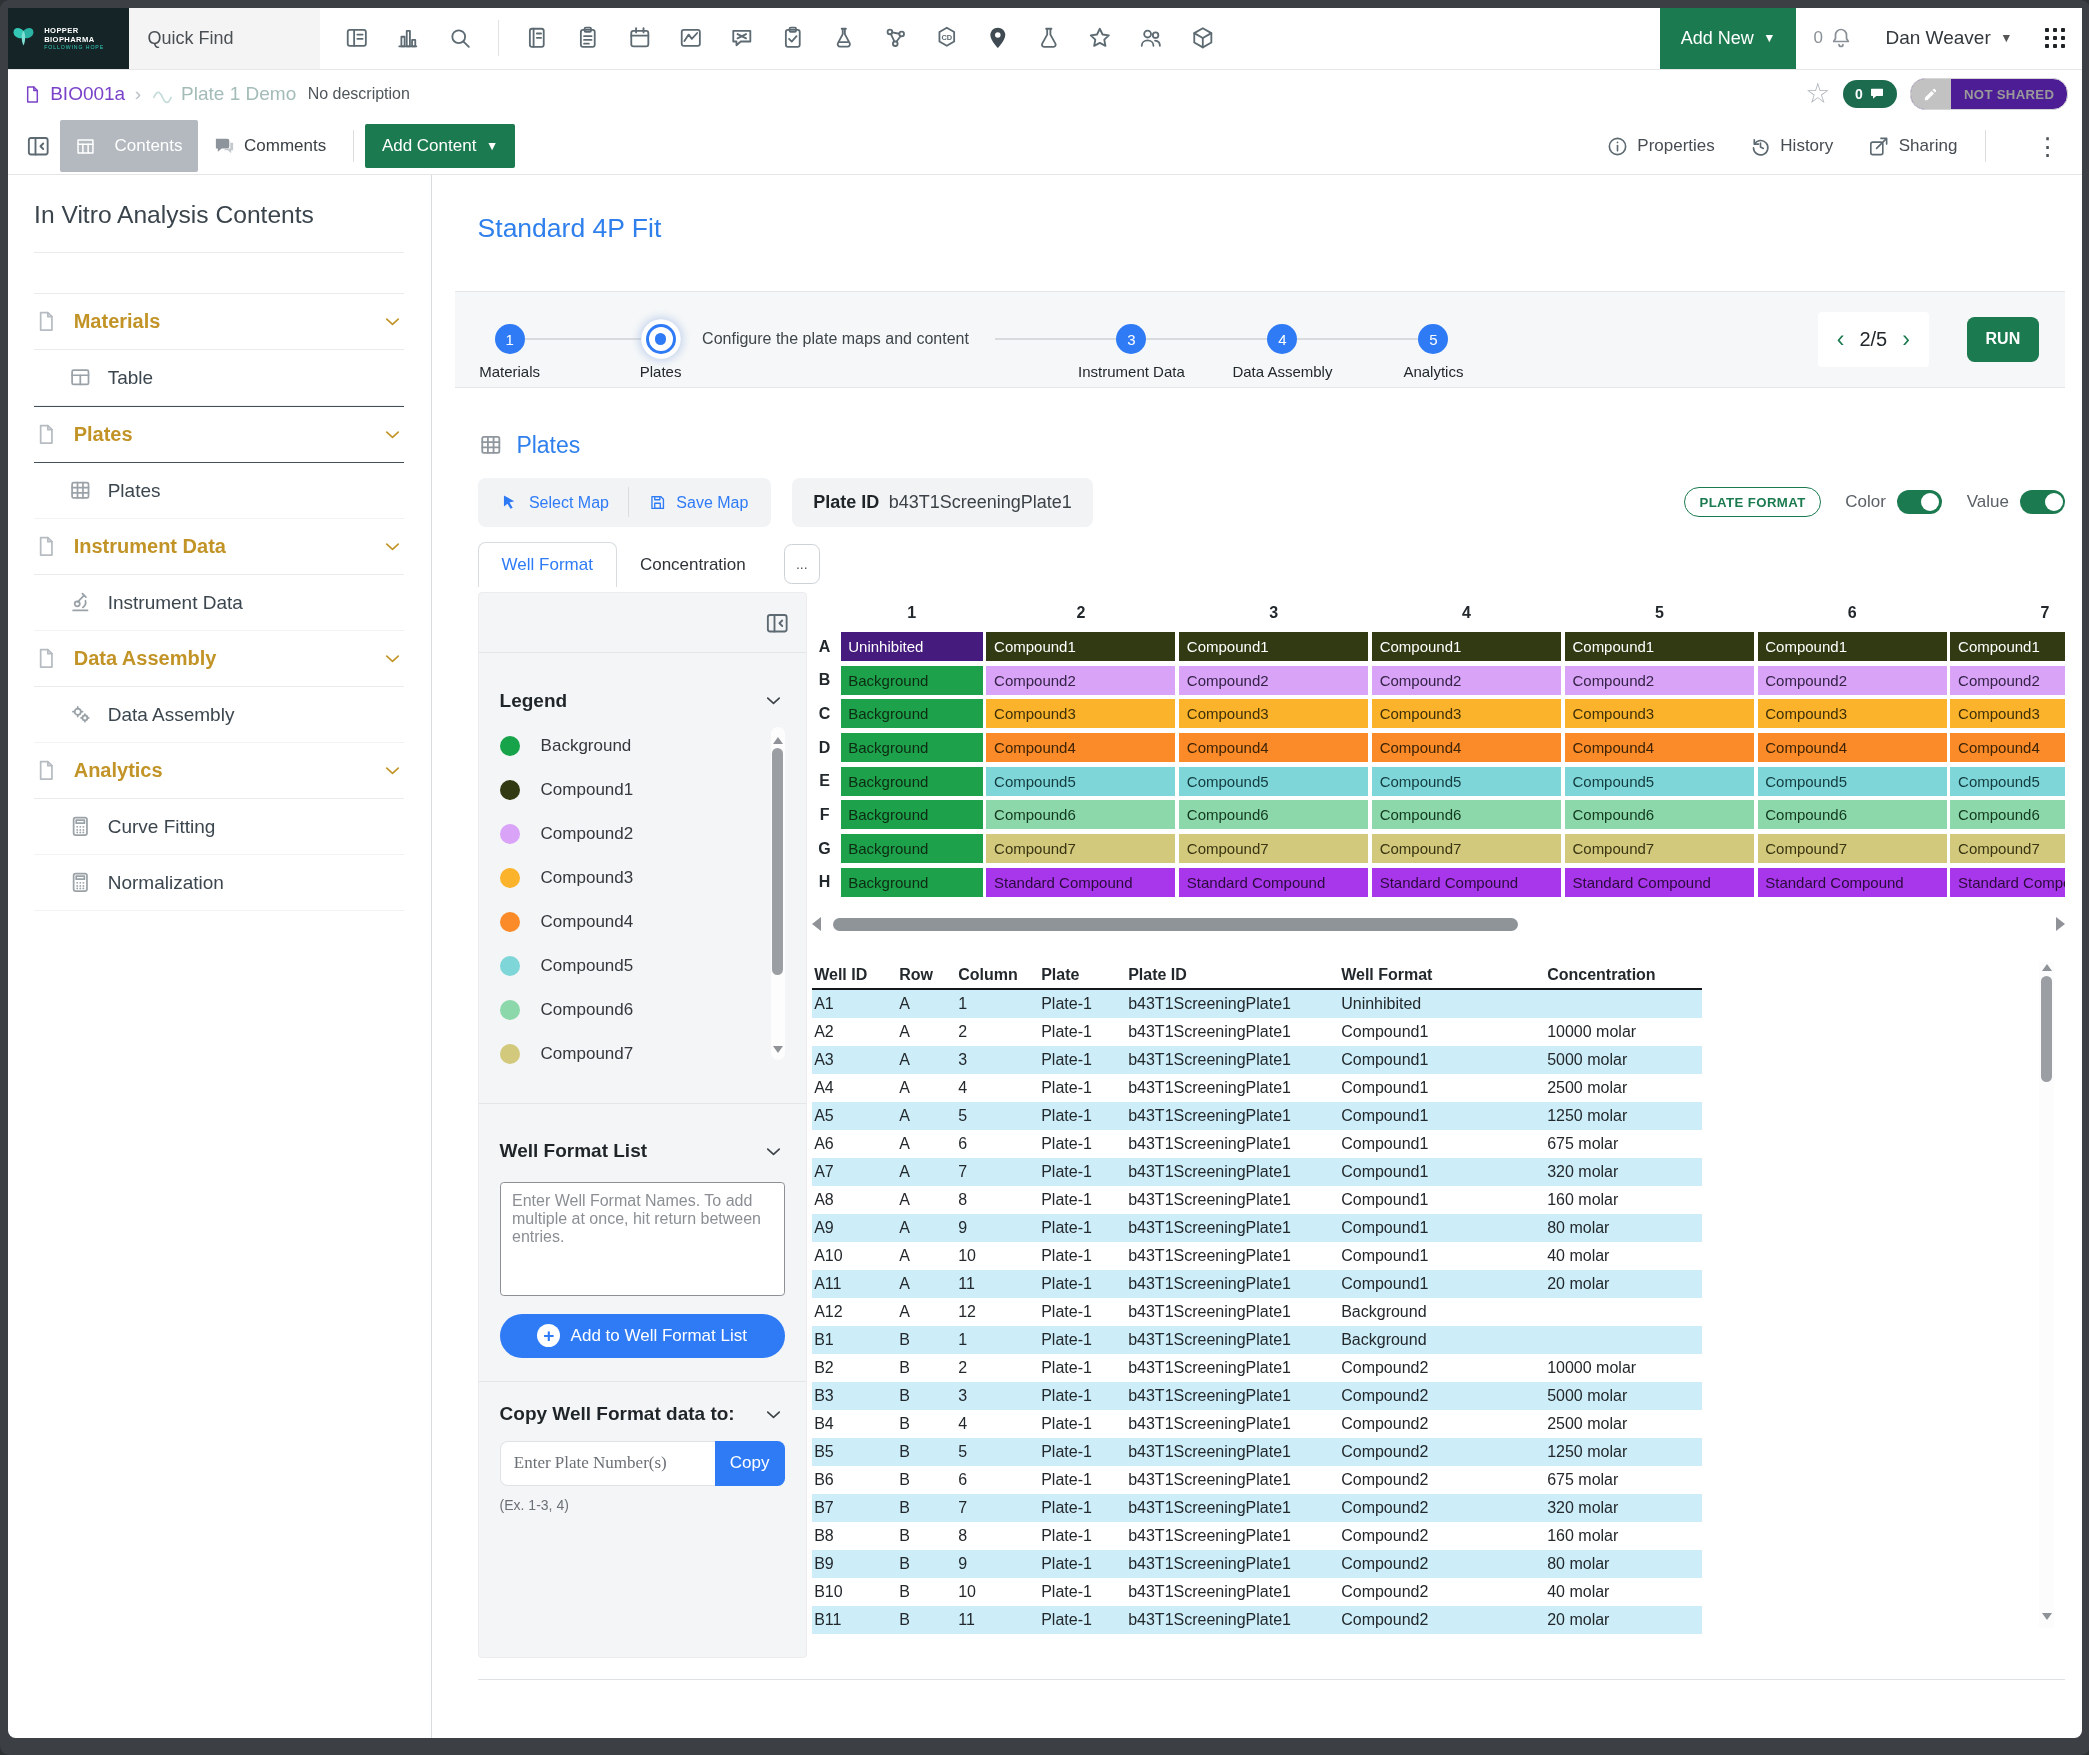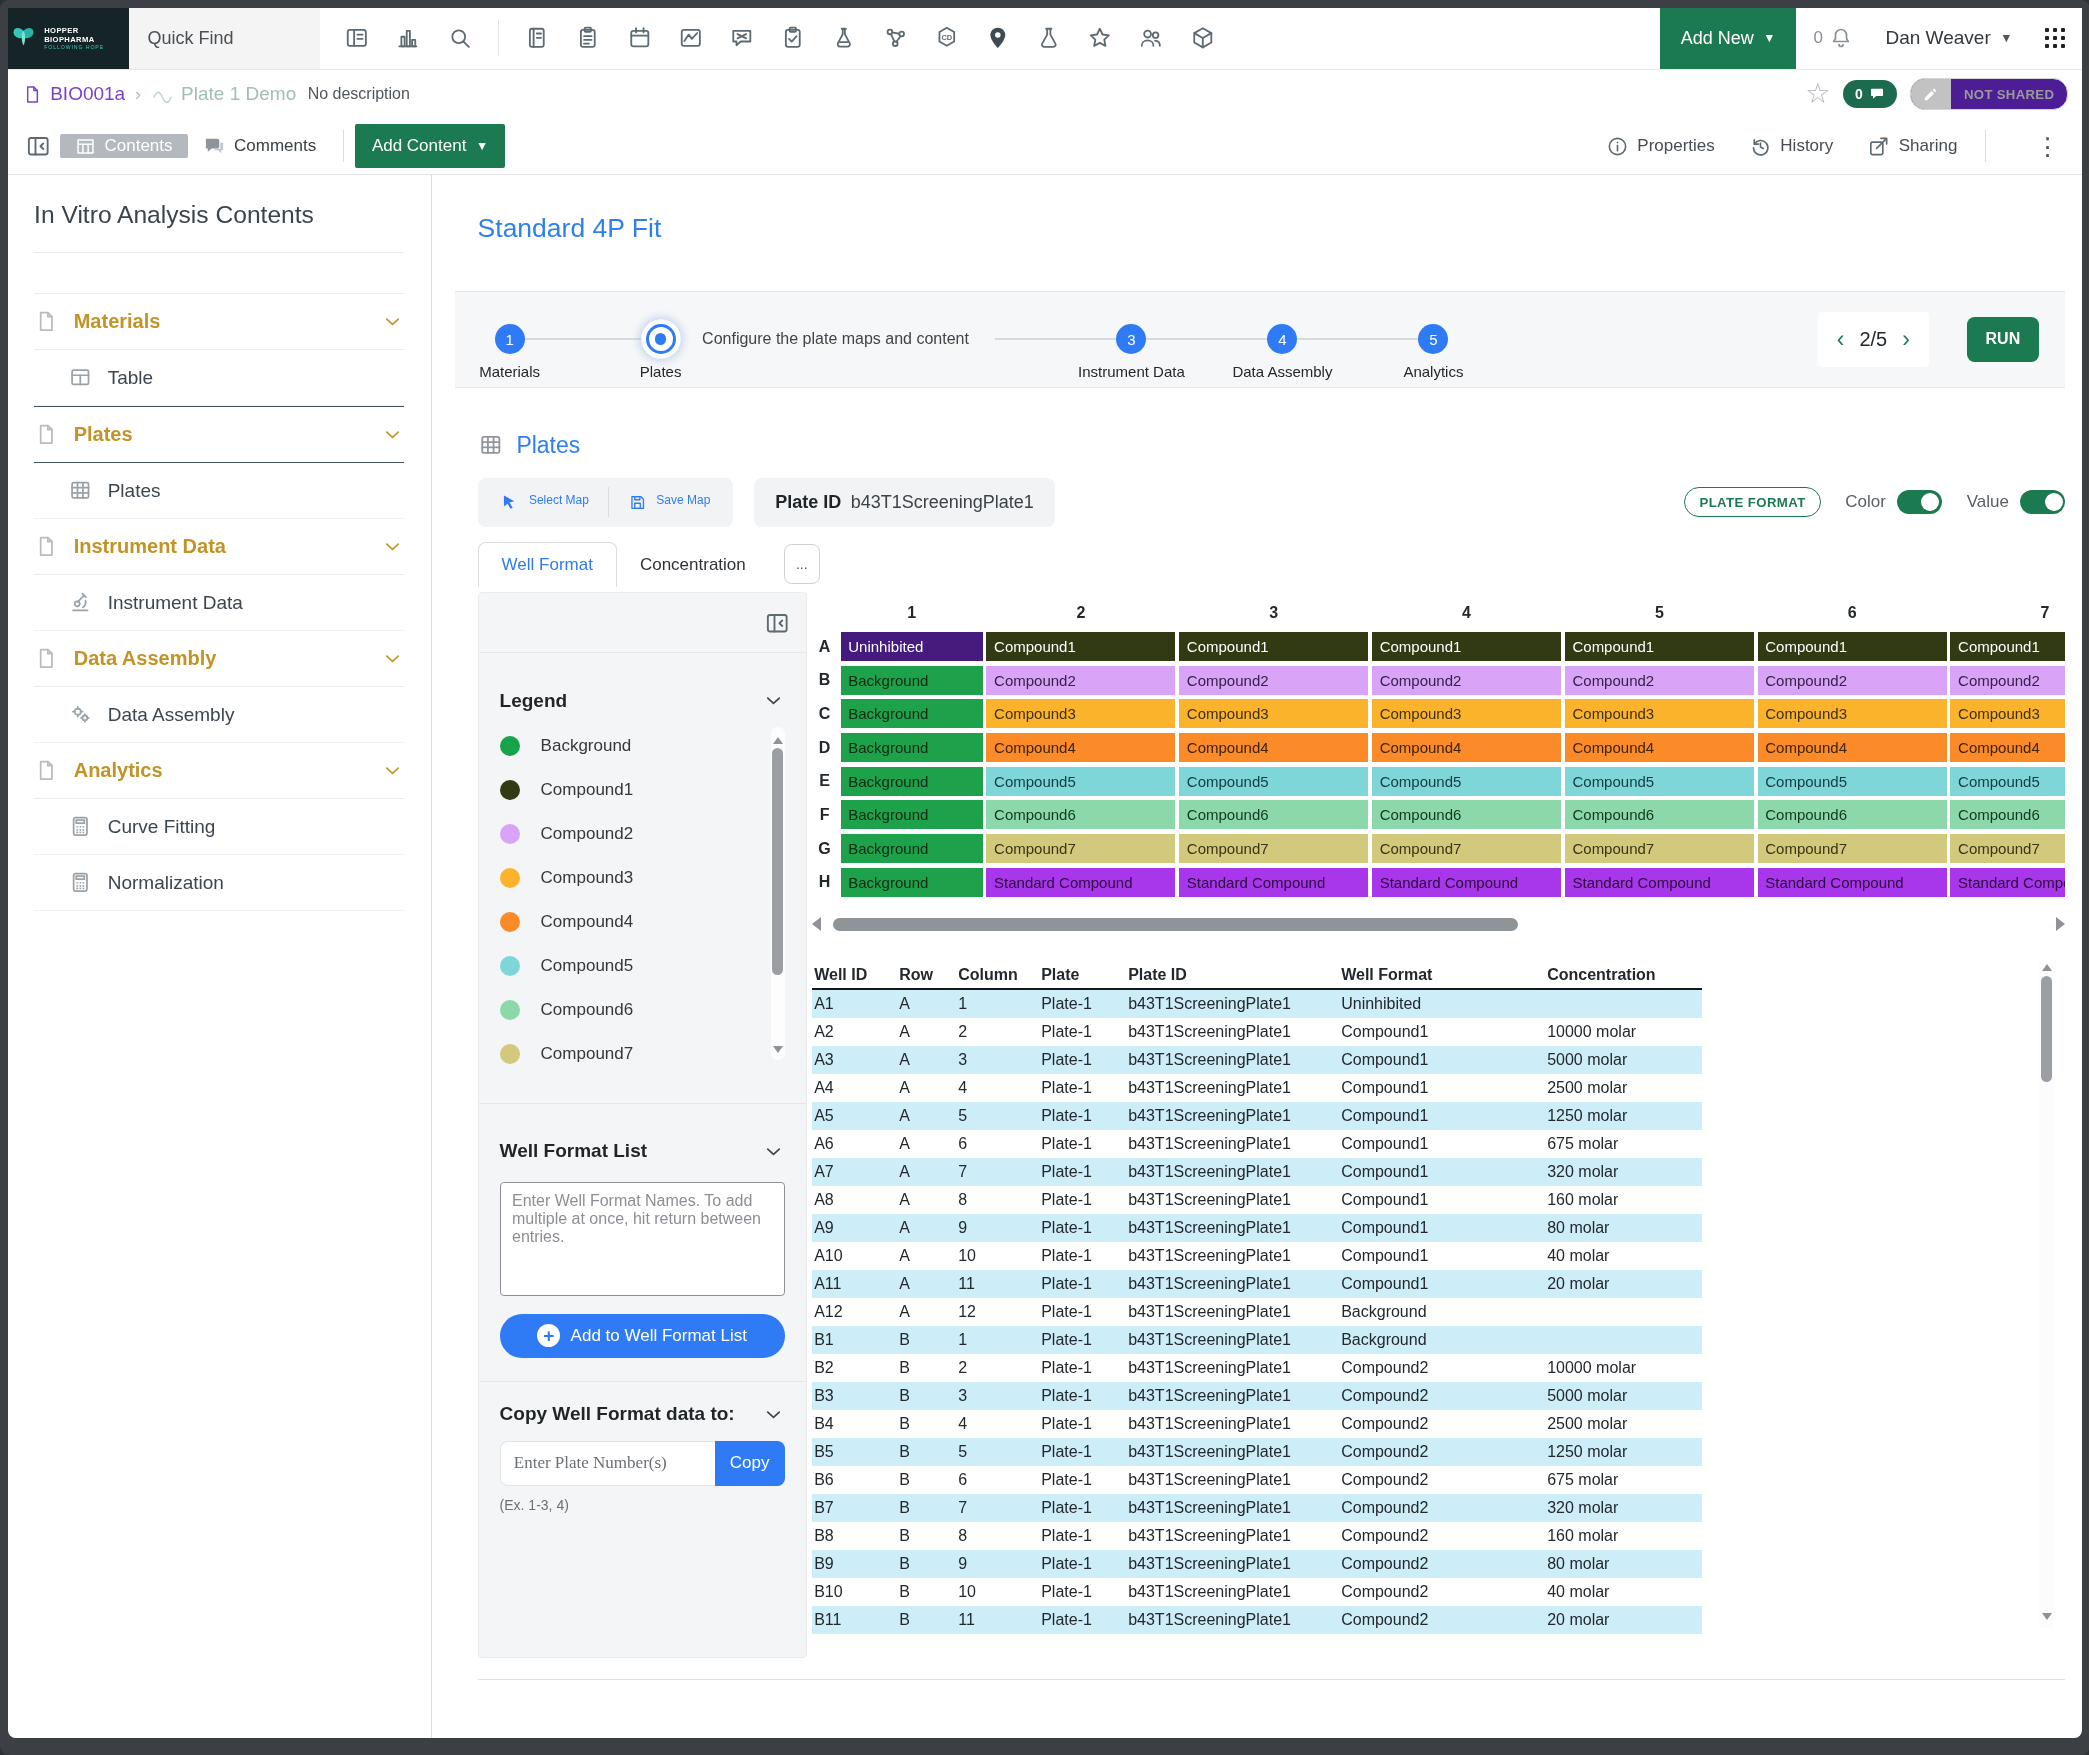--- a/index.html
+++ b/index.html
@@ -39,21 +39,21 @@
   .crumb-right{margin-left:auto;display:flex;align-items:center;gap:13.2px;}
   .star-ghost{font-size:28px;color:#aeb4b9;line-height:1;cursor:pointer;}
   .comment-pill{height:28px;border-radius:14px;background:#1c6b4f;display:flex;align-items:center;gap:6.6px;padding:0 11.4px;color:#fff;font-size:14px;font-weight:bold;cursor:pointer;}
   .share-pill{height:30px;border-radius:15px;background:#4c1d95;border:0.9px solid #d6d6d6;display:flex;align-items:stretch;overflow:hidden;cursor:pointer;}
   .share-chip{width:40px;background:#c2c2c2;display:flex;align-items:center;justify-content:center;}
   .share-label{display:flex;align-items:center;padding:0 13.2px;color:#9a9a9a;font-weight:bold;font-size:13.2px;letter-spacing:0.3px;}
 
   
   .toolbar{height:55px;display:flex;align-items:center;padding:0 13.2px;border-bottom:0.9px solid #e6e6e6;flex:0 0 auto;}
   .tb-collapse{width:34px;height:34px;display:flex;align-items:center;justify-content:center;cursor:pointer;}
-  .btn-contents{height:24px;background:#b3b9bf;color:#fff;display:flex;align-items:center;gap:8px;padding:0 15px;font-size:17px;border-radius:1.9px;margin-left:5.7px;cursor:pointer;}
+  .btn-contents{height:52px;background:#b3b9bf;color:#fff;display:flex;align-items:center;gap:18px;padding:0 15px;font-size:17px;border-radius:1.9px;margin-left:5.7px;cursor:pointer;}
   .btn-contents .ic{stroke:#fff;}
   .btn-comments{height:40px;color:#3a4045;display:flex;align-items:center;gap:8.5px;padding:0 15px;font-size:17px;cursor:pointer;}
   .tb-divider{width:0.9px;height:32px;background:#ddd;margin:0 11.4px;}
   .btn-add-content{height:44px;background:#1b7a4f;color:#fff;display:flex;align-items:center;gap:9.5px;padding:0 17px;font-size:17px;border-radius:1.9px;cursor:pointer;}
   .tb-right{margin-left:auto;display:flex;align-items:center;}
   .tb-link{display:flex;align-items:center;gap:8.5px;color:#464c52;font-size:17px;margin-left:34px;cursor:pointer;}
   .kebab{font-size:24.6px;color:#4d5358;margin-left:28px;padding:0 9.5px;cursor:pointer;}
 
   
   .bodyrow{flex:1;display:flex;min-height:0;}
@@ -82,21 +82,21 @@
   .step-line{height:1.9px;background:#d8dbde;width:121px;flex:0 0 auto;}
   .step-hint{font-size:16px;color:#3f454a;margin:0 26.5px;white-space:nowrap;}
   .stepper-spacer{flex:1;}
   .pager{background:#fff;border-radius:3.8px;height:55px;display:flex;align-items:center;gap:15px;padding:0 19px;font-size:20px;color:#23282c;}
   .pager .pg-ar{color:#1b7a4f;font-size:23px;cursor:pointer;}
   .run-btn{margin-left:38px;margin-right:26.5px;width:72px;height:45px;background:#1b7a4f;border-radius:7.6px;color:#fff;font-size:16px;font-weight:bold;display:flex;align-items:center;justify-content:center;cursor:pointer;}
 
   .plates-head{display:flex;align-items:center;gap:13.2px;margin:44px 0 0 23px;color:#2f80ed;font-size:23px;}
   .controls-row{display:flex;align-items:center;margin:19px 0 0 23px;}
   .map-group{background:#f1f3f5;border-radius:7.6px;height:49px;display:flex;align-items:center;padding:0 3.8px;}
-  .map-btn{display:flex;align-items:flex-start;gap:9.5px;color:#2f7bf6;font-size:12px;padding:0 19px;cursor:pointer;}
+  .map-btn{display:flex;align-items:flex-end;gap:9.5px;color:#2f7bf6;font-size:16px;padding:0 19px;cursor:pointer;}
   .map-sep{width:0.9px;height:30px;background:#d9dde0;}
   .plateid-chip{background:#f1f3f5;border-radius:7.6px;height:49px;display:flex;align-items:center;gap:9.5px;padding:0 21px;font-size:18px;margin-left:21px;}
   .plateid-chip .k{font-weight:bold;color:#1f2428;}
   .plateid-chip .v{color:#3c4247;}
   .controls-right{margin-left:auto;display:flex;align-items:center;}
   .plate-format{border:1.9px solid #1b7a4f;color:#1b7a4f;border-radius:15px;padding:6.6px 14px;font-weight:bold;font-size:13.2px;letter-spacing:0.4px;}
   .tog-label{font-size:17px;color:#5a6066;margin-left:24.6px;margin-right:11.4px;}
   .toggle{width:45px;height:24px;border-radius:12.3px;background:#1b7a4f;position:relative;cursor:pointer;flex:0 0 auto;}
   .toggle::after{content:'';position:absolute;right:2.8px;top:2.8px;width:18px;height:18px;border-radius:50%;background:#fff;}
 

